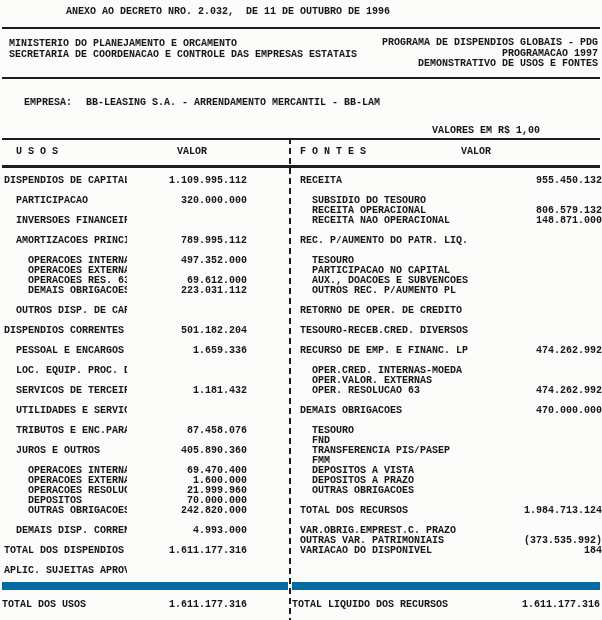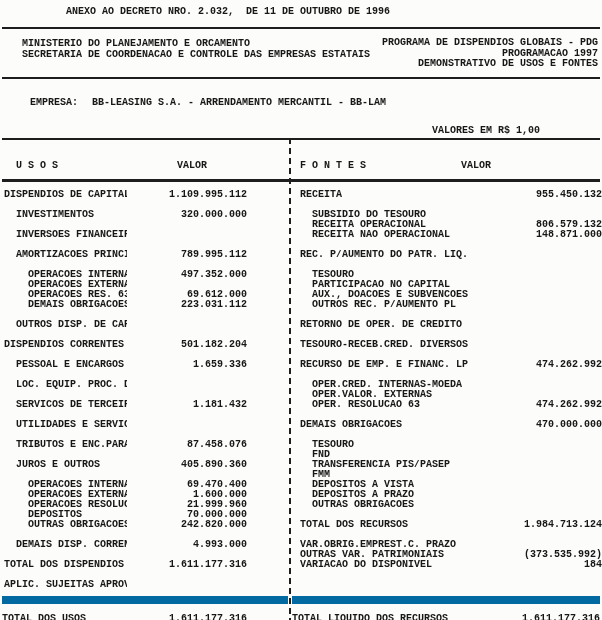--- a/index.html
+++ b/index.html
@@ -14,43 +14,43 @@
   }
   .page{position:relative;width:602px;height:620px;overflow:hidden;}
 
   .rule{border-top:2px solid #1d1d1d;margin:0 2px;}
 
   
   .anexo{padding:7px 4px 0 66px;line-height:10px;white-space:pre;}
 
   
   .rule-1{margin-top:10px;}
-  .org-block{display:flex;justify-content:space-between;margin-top:9px;padding:0 4px 0 22px;}
+  .org-block{display:flex;justify-content:space-between;margin-top:9px;padding:0 4px 0 9px;}
   .org-left div{line-height:11px;white-space:pre;}
   .org-right{text-align:right;}
   .org-right div{line-height:10.5px;white-space:pre;}
   .rule-2{margin-top:7px;}
 
   
-  .empresa{margin-top:9px;padding-left:6px;line-height:10px;white-space:pre;}
+  .empresa{margin-top:9px;line-height:10px;white-space:pre;}
   .empresa .company{margin-left:14px;}
   .valores{margin-top:8px;padding-right:62px;text-align:right;line-height:10px;}
 
   
   .tablewrap{position:relative;margin-top:2px;}
   .toprule{border-top:2px solid #1d1d1d;margin:0 2px;}
   .vdivider{
     position:absolute;left:289px;top:0;bottom:0;width:2px;
     background:repeating-linear-gradient(to bottom,#1d1d1d 0 6px,transparent 6px 10px);
   }
   .trow{display:flex;}
   .half-l{width:288px;padding-left:4px;box-sizing:border-box;}
   .half-r{width:310px;margin-left:4px;padding-left:8px;box-sizing:border-box;}
 
-  .thead{border-bottom:3px solid #1d1d1d;margin:0 2px;padding:21px 0 8px 0;}
+  .thead{border-bottom:3px solid #1d1d1d;margin:0 2px;padding:7px 0 8px 0;}
   .thead .half-l,.thead .half-r{display:flex;}
   .thead .hlbl{flex:1;white-space:pre;line-height:10px;}
   .thead .half-l .hlbl{padding-left:10px;}
   .thead .half-l .hval{width:110px;padding-right:41px;text-align:center;line-height:10px;}
   .thead .half-r .hval{width:170px;padding-right:39px;text-align:center;line-height:10px;}
 
   .tbody{padding-top:8px;}
   .tbody .half-l,.tbody .half-r{display:flex;flex-direction:column;}
   .line{display:flex;height:10px;line-height:10px;white-space:pre;}
   .lbl{flex:1;overflow:hidden;}
@@ -108,21 +108,21 @@
       <div class="half-r">
         <span class="hlbl">F O N T E S</span>
         <span class="hval">VALOR</span>
       </div>
     </div>
 
     <div class="tbody trow">
       <div class="half-l" id="left-body">
           <div class="line"><span class="lbl ind0">DISPENDIOS DE CAPITAL</span><span class="val">1.109.995.112</span></div>
           <div class="line"><span class="lbl ind0"></span><span class="val"></span></div>
-          <div class="line"><span class="lbl ind1">INVESTIMENTOS</span><span class="val">320.000.000</span></div>
+          <div class="line"><span class="lbl ind1">PARTICIPACAO</span><span class="val">320.000.000</span></div>
           <div class="line"><span class="lbl ind0"></span><span class="val"></span></div>
           <div class="line"><span class="lbl ind1">INVERSOES FINANCEIRAS</span><span class="val"></span></div>
           <div class="line"><span class="lbl ind0"></span><span class="val"></span></div>
           <div class="line"><span class="lbl ind1">AMORTIZACOES PRINCIPAL</span><span class="val">789.995.112</span></div>
           <div class="line"><span class="lbl ind0"></span><span class="val"></span></div>
           <div class="line"><span class="lbl ind2">OPERACOES INTERNAS</span><span class="val">497.352.000</span></div>
           <div class="line"><span class="lbl ind2">OPERACOES EXTERNAS</span><span class="val"></span></div>
           <div class="line"><span class="lbl ind2">OPERACOES RES. 63</span><span class="val">69.612.000</span></div>
           <div class="line"><span class="lbl ind2">DEMAIS OBRIGACOES</span><span class="val">223.031.112</span></div>
           <div class="line"><span class="lbl ind0"></span><span class="val"></span></div>

